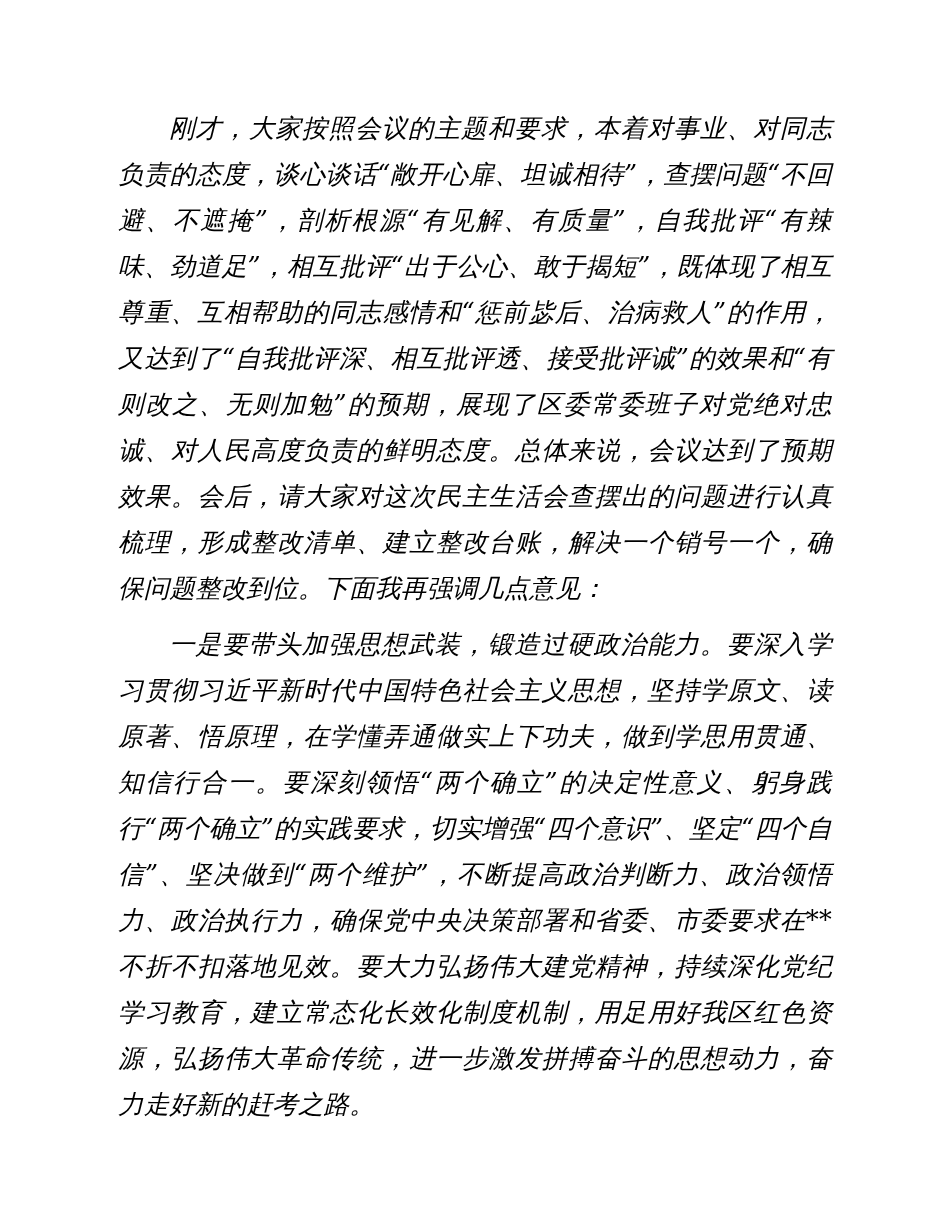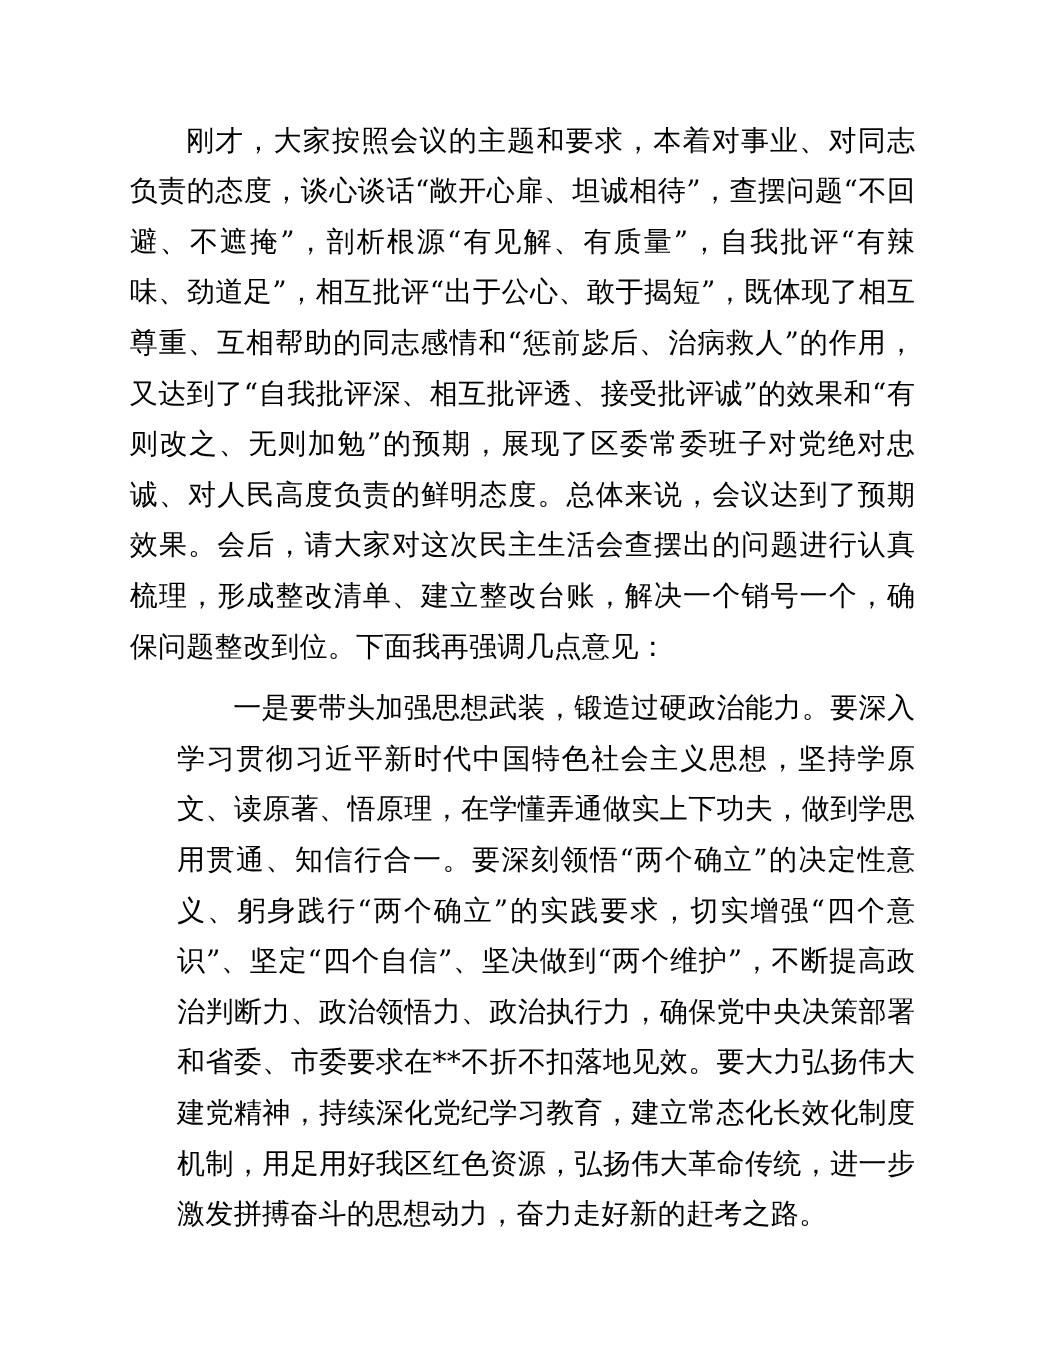--- a/index.html
+++ b/index.html
@@ -13,37 +13,37 @@
     font-family: "DejaVu Serif", "Liberation Serif", serif;
     color: #000000;
     overflow: hidden;
   }
   .page {
     box-sizing: border-box;
     width: 950px;
     height: 1230px;
     padding: 105px 118px 60px 118px;
     background: #ffffff;
+    font-style: italic;
   }
   .doc-body {
     width: 100%;
   }
   .para {
     font-size: 25.5px;
     line-height: 46px;
     text-align: justify;
     text-justify: inter-ideograph;
     text-indent: 2em;
     margin: 0 0 10px 0;
     letter-spacing: 0.2px;
     word-break: break-all;
   }
   .para:last-child {
     margin-bottom: 0;
-    margin-left: 43px;
   }
 </style>
 </head>
 <body>
 
 <div class="page">
   <div class="doc-body">
     <p class="para">刚才，大家按照会议的主题和要求，本着对事业、对同志负责的态度，谈心谈话“敞开心扉、坦诚相待”，查摆问题“不回避、不遮掩”，剖析根源“有见解、有质量”，自我批评“有辣味、劲道足”，相互批评“出于公心、敢于揭短”，既体现了相互尊重、互相帮助的同志感情和“惩前毖后、治病救人”的作用，又达到了“自我批评深、相互批评透、接受批评诚”的效果和“有则改之、无则加勉”的预期，展现了区委常委班子对党绝对忠诚、对人民高度负责的鲜明态度。总体来说，会议达到了预期效果。会后，请大家对这次民主生活会查摆出的问题进行认真梳理，形成整改清单、建立整改台账，解决一个销号一个，确保问题整改到位。下面我再强调几点意见：</p>
     <p class="para">一是要带头加强思想武装，锻造过硬政治能力。要深入学习贯彻习近平新时代中国特色社会主义思想，坚持学原文、读原著、悟原理，在学懂弄通做实上下功夫，做到学思用贯通、知信行合一。要深刻领悟“两个确立”的决定性意义、躬身践行“两个确立”的实践要求，切实增强“四个意识”、坚定“四个自信”、坚决做到“两个维护”，不断提高政治判断力、政治领悟力、政治执行力，确保党中央决策部署和省委、市委要求在**不折不扣落地见效。要大力弘扬伟大建党精神，持续深化党纪学习教育，建立常态化长效化制度机制，用足用好我区红色资源，弘扬伟大革命传统，进一步激发拼搏奋斗的思想动力，奋力走好新的赶考之路。</p>
   </div>

